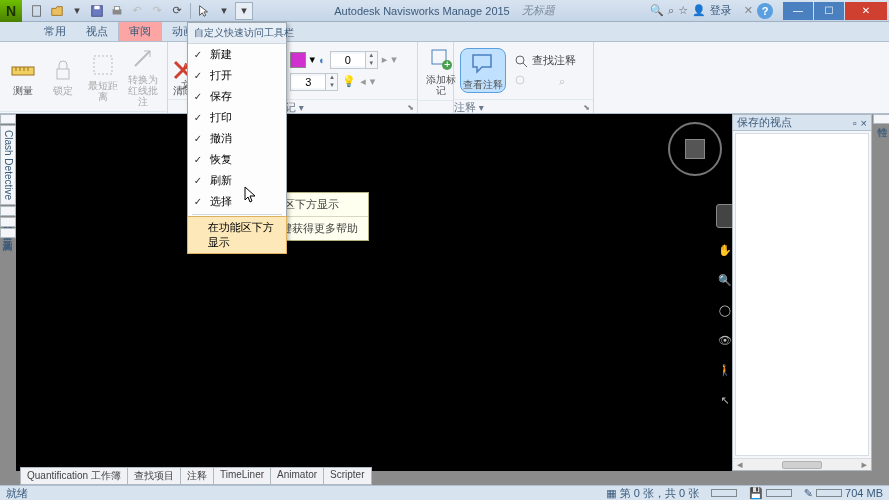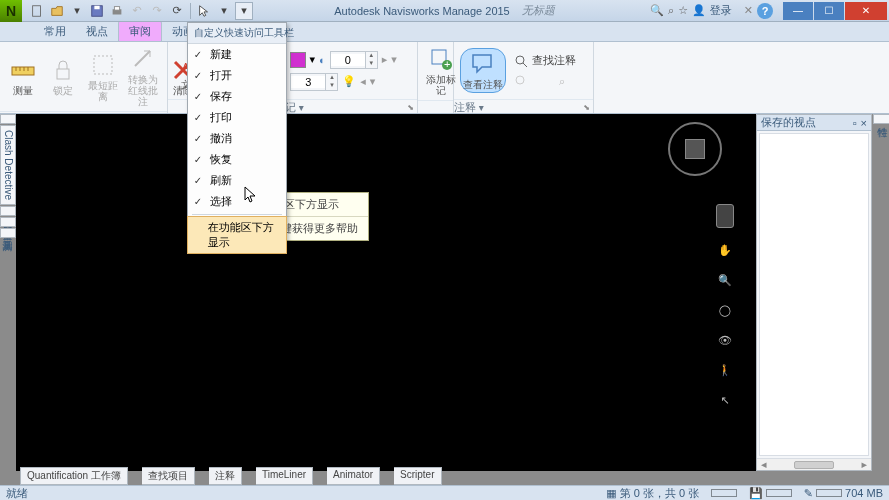--- a/index.html
+++ b/index.html
@@ -20,40 +20,40 @@
 .win-btns { display: flex; gap: 0; margin-left:6px; }
 .win-btn { width: 30px; height: 18px; display:flex; align-items:center; justify-content:center; color:#fff; font-size:10px; }
 .win-min { background:#4a80c0; }
 .win-max { background:#4a80c0; }
 .win-close { background:#d04030; width: 42px; }
 .win-btn + .win-btn { margin-left: 1px; }
 
 
 .ribbon-tabs { height: 20px; background:#d8e3f0; display:flex; align-items:flex-end; padding-left:34px; border-bottom:1px solid #b0c0d0; }
 .tab { padding: 2px 10px; color:#3a5a7a; cursor:pointer; }
-.tab.active { background:#f0abfc; border:1px solid #b0c0d0; border-bottom:none; border-radius:2px 2px 0 0; }
+.tab.active { background:#fca5a5; border:1px solid #b0c0d0; border-bottom:none; border-radius:2px 2px 0 0; }
 
 
 .ribbon { height: 72px; background:#f4f6f9; display:flex; border-bottom:1px solid #b0c0d0; position:relative; }
 .panel { border-right:1px solid #d0d8e0; display:flex; flex-direction:column; }
 .panel-body { flex:1; display:flex; align-items:center; padding:4px 6px; gap:6px; }
 .panel-label { height:14px; text-align:left; color:#6a7a8a; font-size:10px; border-top:1px solid #e0e8f0; line-height:14px; position:relative; }
 .panel-label .exp { position:absolute; right:3px; top:1px; font-size:8px; color:#888; }
 .big-btn { display:flex; flex-direction:column; align-items:center; gap:2px; min-width:34px; color:#555; cursor:pointer; }
 .big-btn.disabled { color:#aaa; }
 .big-btn .ico { width:26px; height:26px; }
 .big-btn .lbl { font-size:10px; line-height:11px; text-align:center; }
 .mark-panel-body { display:flex; align-items:center; gap:4px; }
 .color-swatch { width:16px; height:16px; background:#d030d0; border:1px solid #888; }
 .spinner { display:flex; align-items:center; border:1px solid #c0c8d0; height:18px; }
 .spinner input { width:34px; border:none; text-align:center; font-size:11px; outline:none; }
 .spinner .spin { width:12px; display:flex; flex-direction:column; }
 .spinner .spin span { height:8px; line-height:6px; text-align:center; color:#666; font-size:7px; cursor:pointer; border-left:1px solid #c0c8d0; }
 
-.comment-highlight { background:#bfe0ff; border:1px solid #5aa0e0; border-radius:13px; padding:2px; }
+.comment-highlight { background:#bfe0ff; border:1px solid #5aa0e0; border-radius:8px; padding:2px; }
 .small-btn { display:flex; align-items:center; gap:4px; color:#444; cursor:pointer; padding:2px; }
 .small-btn svg { width:14px; height:14px; }
 
 
 .qat-menu { position:absolute; left:187px; top:22px; width:100px; background:#fdfdfd; border:1px solid #a0a8b0; box-shadow:2px 2px 4px rgba(0,0,0,0.25); z-index:20; }
 .qat-menu-title { background:#e8eef6; padding:3px 6px; color:#3a5a7a; font-size:10px; border-bottom:1px solid #d0d8e0; white-space:nowrap; }
 .qat-item { display:flex; align-items:center; padding:3px 6px 3px 4px; gap:6px; cursor:pointer; }
 .qat-item .chk { width:12px; text-align:center; color:#333; font-size:10px; }
 .qat-item.sel { background:#fce8b8; border:1px solid #e0b060; margin:-1px; }
 .qat-menu-sep { height:1px; background:#d0d8e0; margin:2px 4px; }
@@ -71,38 +71,38 @@
 .navcube { position:absolute; right:150px; top:8px; width:54px; height:54px; }
 .navcube .ring { width:54px; height:54px; border:2px solid #777; border-radius:50%; position:absolute; }
 .navcube .cube { position:absolute; left:17px; top:17px; width:20px; height:20px; background:#555; border:1px solid #888; }
 
 
 .navtools { position:absolute; right:138px; top:90px; width:18px; display:flex; flex-direction:column; gap:14px; align-items:center; }
 .navtools .tool { width:16px; height:16px; color:#bbb; cursor:pointer; display:flex; align-items:center; justify-content:center; }
 .navtools .wheel { width:18px; height:24px; border:1px solid #888; border-radius:3px; background:#444; }
 
 
-.saved-panel { position:absolute; right:0; top:0; width:116px; bottom:0; background:#f4f6f9; border:1px solid #b0b8c0; display:flex; flex-direction:column; }
+.saved-panel { position:absolute; right:0; top:0; width:140px; bottom:0; background:#f4f6f9; border:1px solid #b0b8c0; display:flex; flex-direction:column; }
 .sp-header { height:16px; background:#d8e3f0; display:flex; align-items:center; padding:0 4px; gap:4px; color:#3a5a7a; border-bottom:1px solid #b0c0d0; }
 .sp-header .spacer { flex:1; }
 .sp-header .x { cursor:pointer; }
 .sp-body { flex:1; background:#fff; border:1px solid #d8dde4; margin:2px; }
 .sp-scroll { height:12px; background:#f0f0f0; border-top:1px solid #d8dde4; display:flex; align-items:center; }
 .sp-scroll .thumb { width:40px; height:8px; background:#d0d0d0; margin:0 auto; border:1px solid #b0b0b0; border-radius:2px; }
 
 
 .side-tabs { position:absolute; left:0; top:114px; width:16px; display:flex; flex-direction:column; }
 .side-tab { writing-mode:vertical-rl; background:#f4f6f9; border:1px solid #b0b8c0; padding:4px 1px; color:#3a5a7a; font-size:10px; cursor:pointer; margin-bottom:1px; }
 .side-tabs-r { position:absolute; right:0; top:114px; width:16px; }
 .side-tabs-r .side-tab { writing-mode:vertical-rl; }
 
 
 .bottom-tabs { position:absolute; left:20px; bottom:15px; display:flex; }
 .btab { background:#f0f2f6; border:1px solid #b0b8c0; padding:1px 6px; color:#444; font-size:10px; cursor:pointer; }
-.btab + .btab { border-left:none;margin-left:14px; }
+.btab + .btab { border-left:none; }
 
 
 .statusbar { position:absolute; left:0; right:0; bottom:0; height:15px; background:#d8e3f0; display:flex; align-items:center; padding:0 6px; color:#3a5a7a; font-size:10px; border-top:1px solid #b0c0d0; }
 .statusbar .spacer { flex:1; }
 .statusbar .seg { margin-left:12px; display:flex; align-items:center; gap:3px; }
 .mini-bar { width:26px; height:8px; border:1px solid #808890; display:inline-block; }
 
 .cursor-arrow { position:absolute; left:244px; top:186px; z-index:25; pointer-events:none; }
 </style>
 </head>

